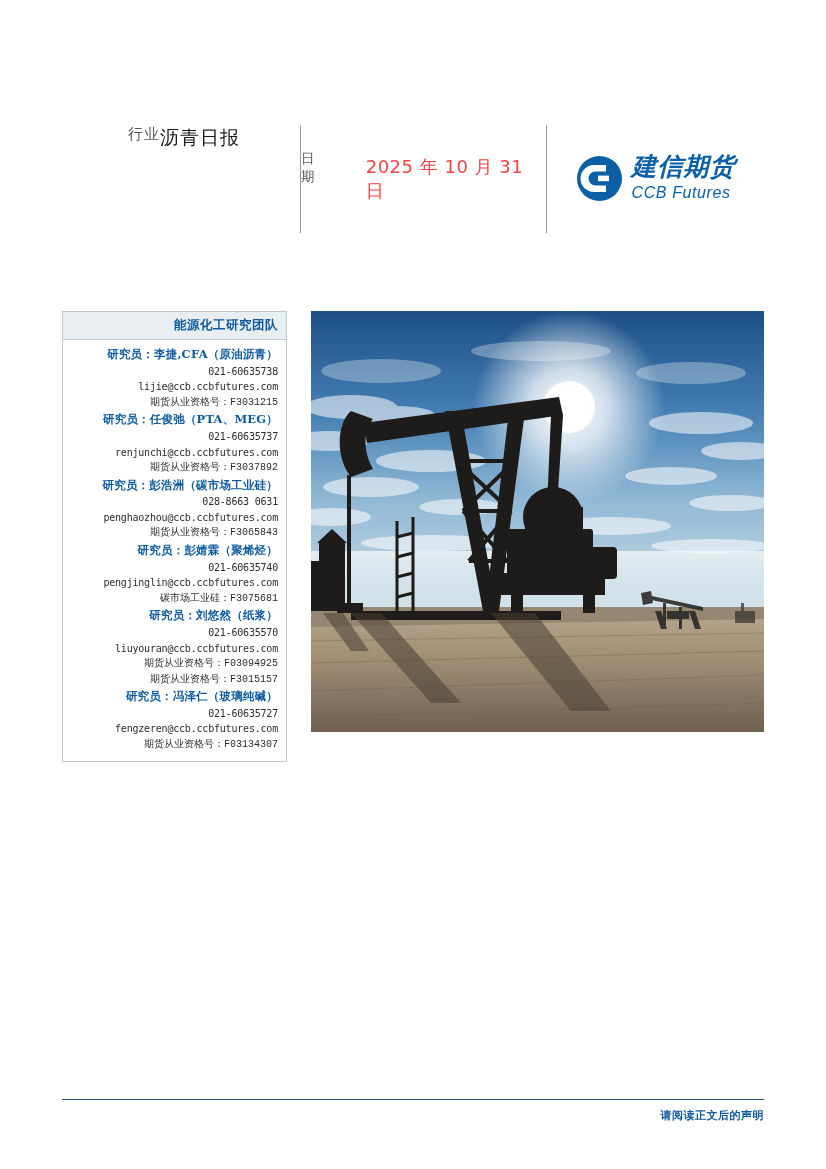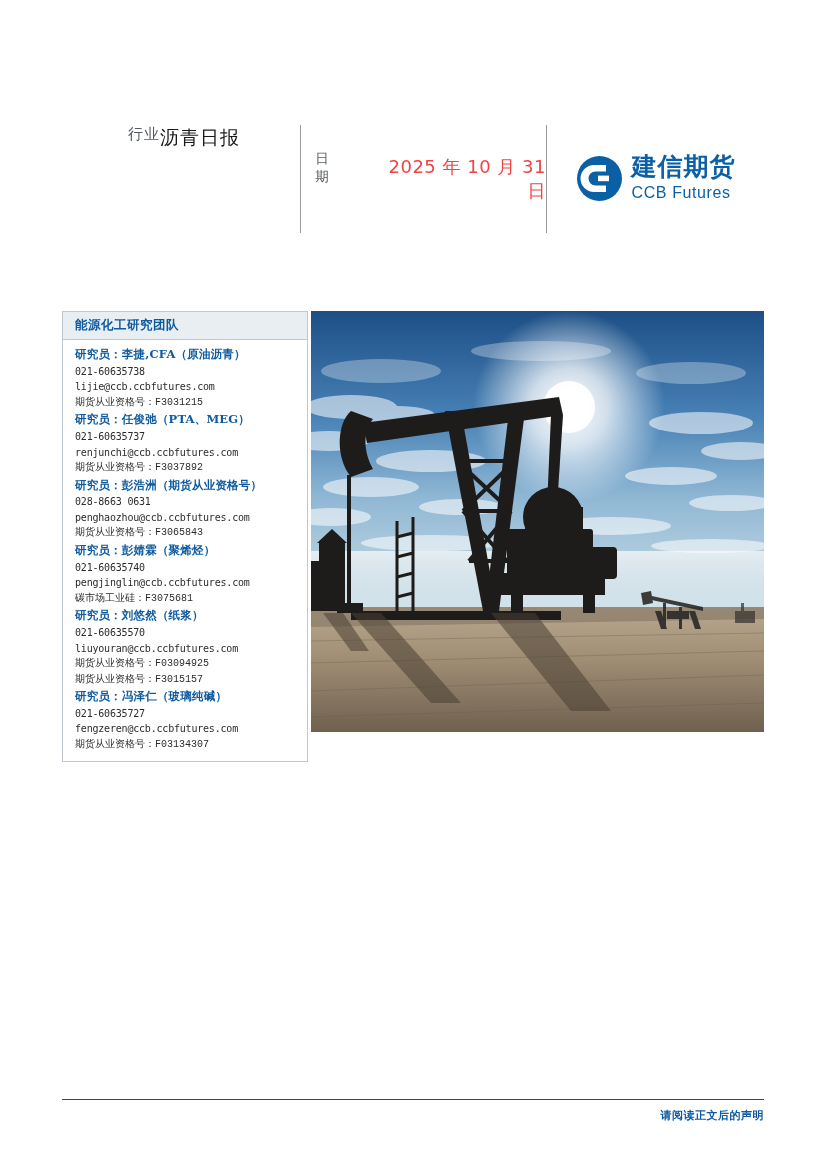--- a/index.html
+++ b/index.html
@@ -35,21 +35,21 @@
   }
   .divider {
     width: 1px;
     background: #9a9a9a;
     margin: 0;
     flex: 0 0 1px;
   }
   .col-date {
     width: 245px;
     align-items: center;
-    text-align: right;
+    text-align: left;
     gap: 36px;
   }
   .col-logo {
     flex: 1;
     align-items: center;
     justify-content: center;
     display: flex;
   }
   .label-industry {
     font-size: 15px;
@@ -76,20 +76,21 @@
     color: #ef4444;
     letter-spacing: 0.5px;
     font-family: "DejaVu Sans", sans-serif;
   }
 
   
   .logo-wrap {
     display: flex;
     align-items: center;
     gap: 9px;
+    font-style: italic;
   }
   .logo-mark {
     width: 47px;
     height: 47px;
     position: relative;
     flex: 0 0 47px;
   }
   .logo-mark svg { display: block; }
   .logo-text {
     display: flex;
@@ -111,23 +112,24 @@
     line-height: 1.3;
     margin-top: 3px;
     font-family: "Liberation Sans", sans-serif;
   }
 
   
   .team-panel {
     position: absolute;
     left: 62px;
     top: 311px;
-    width: 246px;
+    width: 225px;
     border: 1px solid #bfc7cf;
     background: #ffffff;
+    text-align: right;
   }
   .team-header {
     background: #e9eef3;
     border-bottom: 1px solid #bfc7cf;
     padding: 5px 8px 5px 12px;
     font-size: 12.5px;
     font-weight: bold;
     color: #0e5a9e;
     letter-spacing: 0.5px;
     font-family: "DejaVu Serif", serif;
@@ -237,21 +239,21 @@
     </div>
 
     <div class="member">
       <div class="member-name">研究员：任俊弛（PTA、MEG）</div>
       <div class="member-line">021-60635737</div>
       <div class="member-line">renjunchi@ccb.ccbfutures.com</div>
       <div class="member-line cn">期货从业资格号：F3037892</div>
     </div>
 
     <div class="member">
-      <div class="member-name">研究员：彭浩洲（期货从业资格号）</div>
+      <div class="member-name">研究员：彭浩洲（碳市场工业硅）</div>
       <div class="member-line">028-8663 0631</div>
       <div class="member-line">penghaozhou@ccb.ccbfutures.com</div>
       <div class="member-line cn">期货从业资格号：F3065843</div>
     </div>
 
     <div class="member">
       <div class="member-name">研究员：彭婧霖（聚烯烃）</div>
       <div class="member-line">021-60635740</div>
       <div class="member-line">pengjinglin@ccb.ccbfutures.com</div>
       <div class="member-line cn">碳市场工业硅：F3075681</div>

